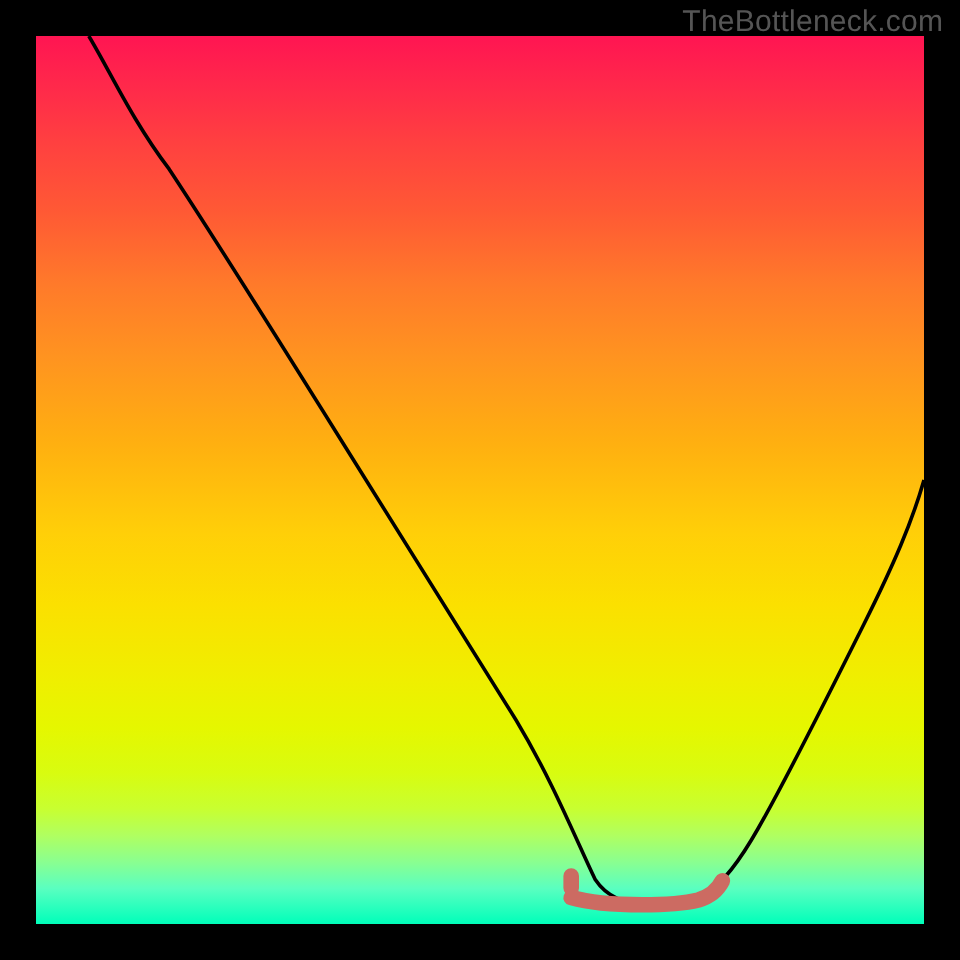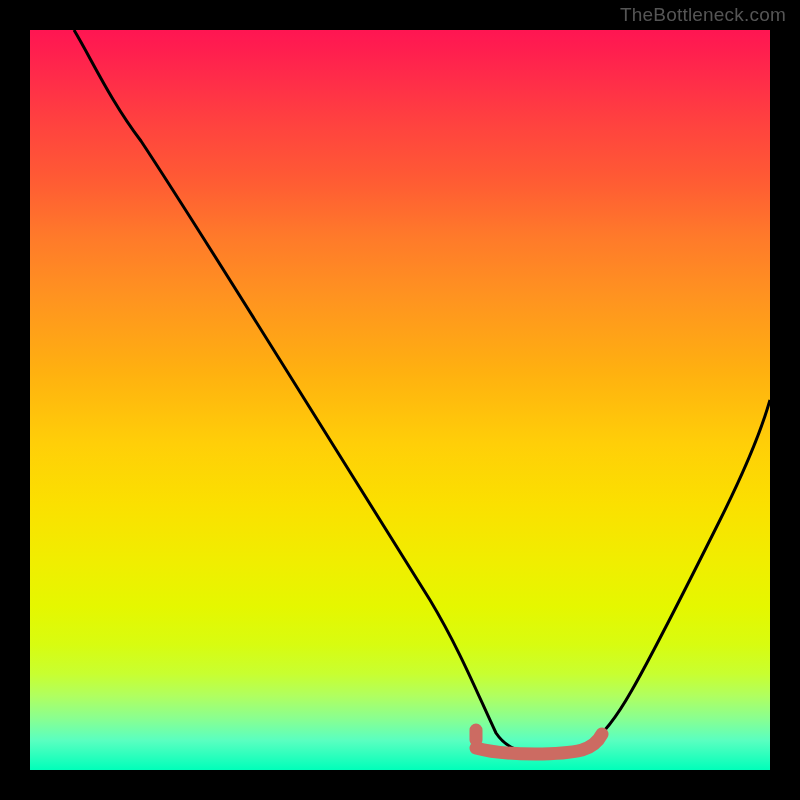--- a/index.html
+++ b/index.html
@@ -40,21 +40,21 @@
       #b0ff60 90%,
       #8aff90 93%,
       #5affc0 96%,
       #00ffba 100%);
   }
   .attribution {
     position: absolute;
     top: 4px;
     right: 14px;
     color: #555;
-    font-size: 19px;
+    font-size: 25px;
     letter-spacing: 0.2px;
   }
   svg.curve {
     position: absolute;
     left: 0;
     top: 0;
     width: 740px;
     height: 740px;
   }
 </style>

